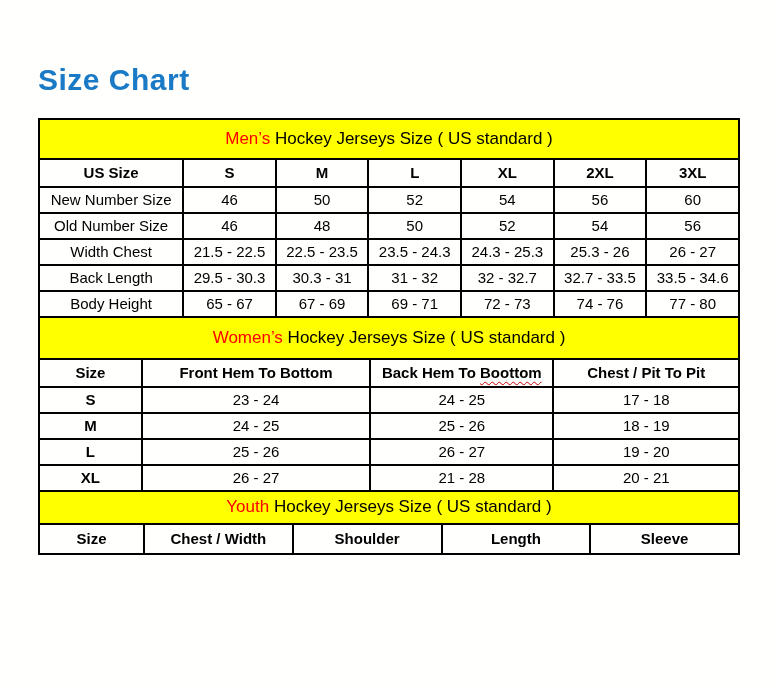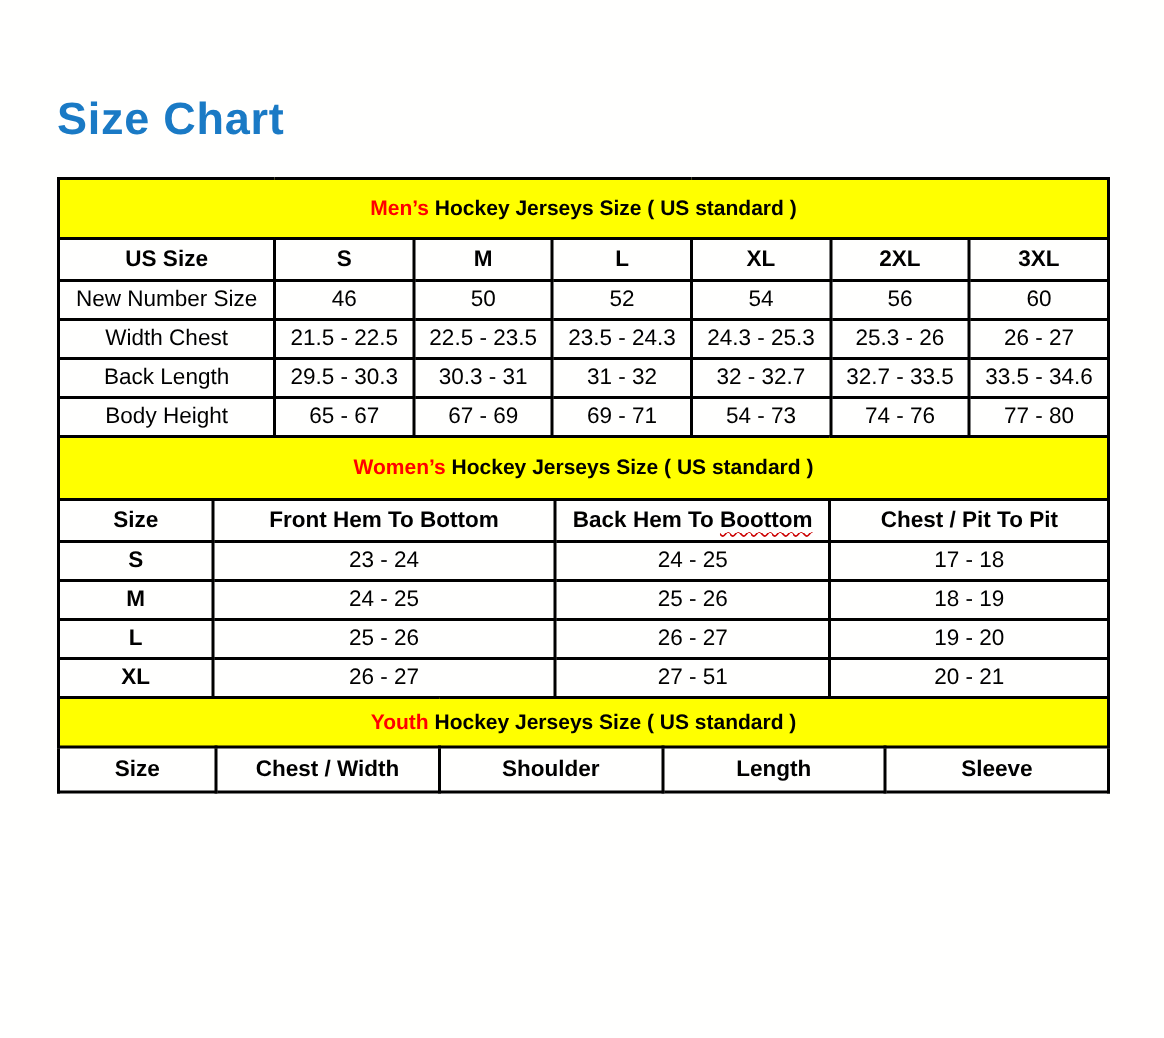--- a/index.html
+++ b/index.html
@@ -28,22 +28,22 @@
     border:2px solid #000;
     text-align:center;
     vertical-align:middle;
     padding:0;
     font-size:15px;
     line-height:1.1;
   }
   .band td{
     background:#ffff00;
     height:38px;
-    font-size:14px;
-    font-weight:bold;
+    font-size:17px;
+    font-weight:normal;
     margin-top:44px;
   }
   .womens .band td{height:40px;}
   .youth .band td{height:31px;}
   .red{color:#ff0000;}
   tr.head th{font-weight:bold;height:26px;}
   tr.data{height:26px;}
   .womens tr.data{height:26px;}
   .youth tr.head th{height:28px;}
   .youth tr.data{height:28px;}
@@ -89,20 +89,29 @@
       <tr class="data">
         <th>New Number Size</th>
         <td>46</td>
         <td>50</td>
         <td>52</td>
         <td>54</td>
         <td>56</td>
         <td>60</td>
       </tr>
       <tr class="data">
+        <th>Old Number Size</th>
+        <td>46</td>
+        <td>48</td>
+        <td>50</td>
+        <td>52</td>
+        <td>54</td>
+        <td>56</td>
+      </tr>
+      <tr class="data">
         <th>Width Chest</th>
         <td>21.5 - 22.5</td>
         <td>22.5 - 23.5</td>
         <td>23.5 - 24.3</td>
         <td>24.3 - 25.3</td>
         <td>25.3 - 26</td>
         <td>26 - 27</td>
       </tr>
       <tr class="data">
         <th>Back Length</th>
@@ -111,21 +120,21 @@
         <td>31 - 32</td>
         <td>32 - 32.7</td>
         <td>32.7 - 33.5</td>
         <td>33.5 - 34.6</td>
       </tr>
       <tr class="data">
         <th>Body Height</th>
         <td>65 - 67</td>
         <td>67 - 69</td>
         <td>69 - 71</td>
-        <td>54 - 73</td>
+        <td>72 - 73</td>
         <td>74 - 76</td>
         <td>77 - 80</td>
       </tr>
     </tbody>
   </table>
 
   <table class="womens">
     <colgroup>
       <col style="width:14.7%">
         <col style="width:32.6%">
@@ -156,21 +165,21 @@
       </tr>
       <tr class="data">
         <th>L</th>
         <td>25 - 26</td>
         <td>26 - 27</td>
         <td>19 - 20</td>
       </tr>
       <tr class="data">
         <th>XL</th>
         <td>26 - 27</td>
-        <td>27 - 51</td>
+        <td>21 - 28</td>
         <td>20 - 21</td>
       </tr>
     </tbody>
   </table>
 
   <table class="youth">
     <colgroup>
       <col style="width:15%">
         <col style="width:21.25%">
         <col style="width:21.25%">

